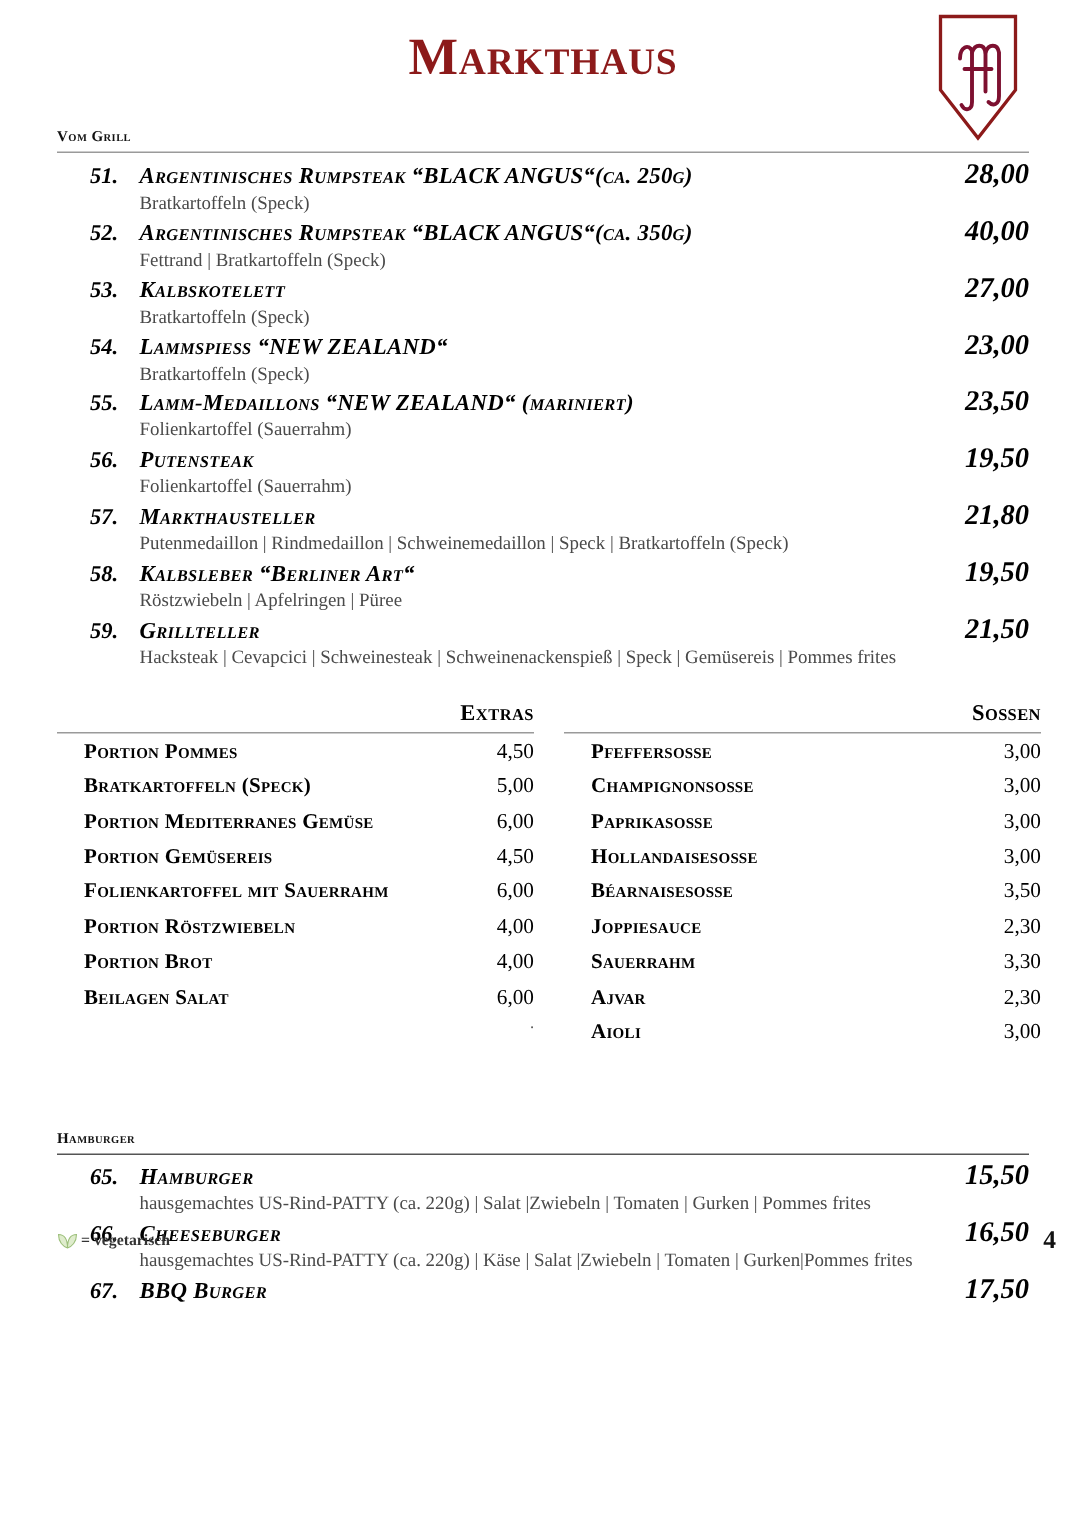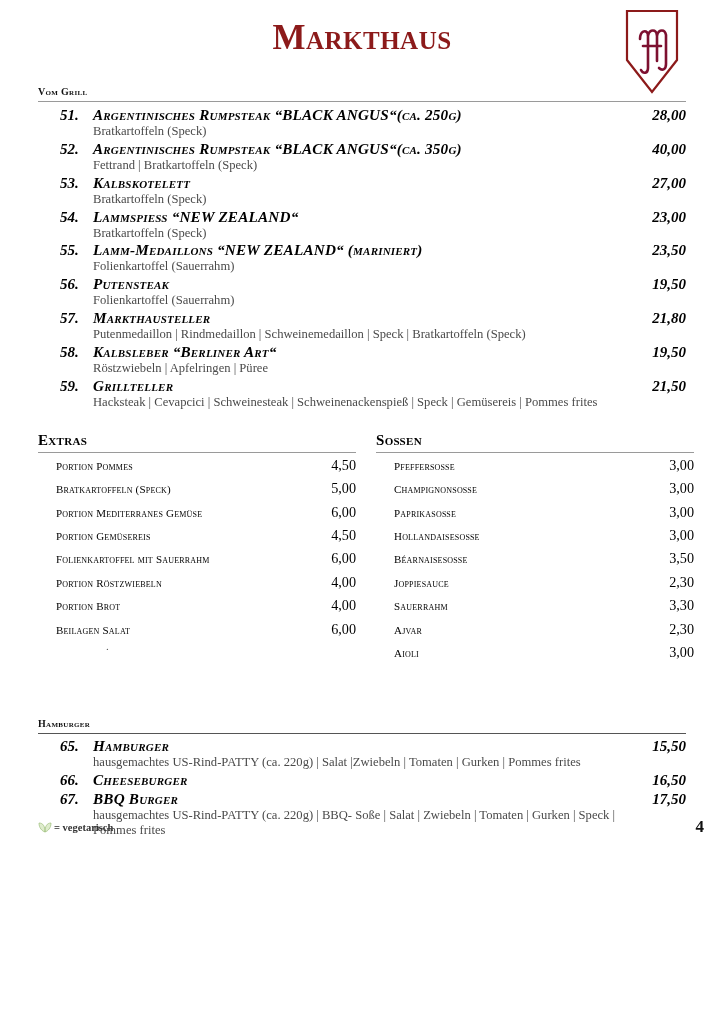--- a/index.html
+++ b/index.html
@@ -97,21 +97,21 @@
     text-align: left;
   }
   .dish-name {
     font-variant: small-caps;
     font-size: 15.2px;
     font-weight: bold;
     letter-spacing: 0.2px;
     white-space: nowrap;
   }
   .dish-price {
-    font-size: 15px;
+    font-size: 19px;
     font-weight: bold;
     white-space: nowrap;
     padding-left: 10px;
   }
   .dish-desc {
     margin-left: 33px;
     font-size: 12.6px;
     color: #4a4a4a;
     line-height: 1.18;
     max-width: 540px;
@@ -119,42 +119,44 @@
 
   
   .two-col {
     display: flex;
     gap: 20px;
     margin-top: 22px;
   }
   .col {
     width: 318px;
     flex: 0 0 318px;
+    text-align: right;
   }
   .col-head {
     font-variant: small-caps;
     font-size: 15px;
     font-weight: bold;
     letter-spacing: 0.3px;
   }
   .simple-list {
     list-style: none;
     margin: 0;
     padding: 0 0 0 18px;
   }
   .simple-row {
     display: flex;
     justify-content: space-between;
     align-items: baseline;
     padding: 3.2px 0;
   }
   .simple-label {
     font-variant: small-caps;
-    font-size: 11px;
+    font-size: 14px;
     letter-spacing: 0.2px;
+    font-weight: bold;
   }
   .simple-price {
     font-size: 14.2px;
     white-space: nowrap;
   }
   .col .rule {
     margin: 3px 0 1px 0;
   }
 
   
@@ -435,31 +437,31 @@
       </div>
 
       <div class="dish">
         <div class="dish-row">
           <div class="dish-left">
             <span class="dish-num">66.</span>
             <span class="dish-name">Cheeseburger</span>
           </div>
           <span class="dish-price">16,50</span>
         </div>
+        <div class="dish-desc">hausgemachtes US-Rind-PATTY (ca. 220g) | Käse | Salat |Zwiebeln | Tomaten | Gurken|Pommes frites</div>
       </div>
 
       <div class="dish">
         <div class="dish-row">
           <div class="dish-left">
             <span class="dish-num">67.</span>
             <span class="dish-name">BBQ Burger</span>
           </div>
           <span class="dish-price">17,50</span>
         </div>
-        <div class="dish-desc">hausgemachtes US-Rind-PATTY (ca. 220g) | BBQ- Soße | Salat | Zwiebeln | Tomaten | Gurken | Speck | Pommes frites</div>
       </div>
 
     </div>
   </div>
 
   <div class="footer">
     <div class="veg-note">
       <span class="veg-leaf">
         <svg viewBox="0 0 14 12" width="14" height="12" aria-hidden="true">
           <path d="M1 2 C5 2 7 5 7 11 C7 5 9 2 13 2 C13 7 10 10 7 11 C4 10 1 7 1 2 Z" fill="#dfeccd" stroke="#9cbf7a" stroke-width="0.7"></path>

